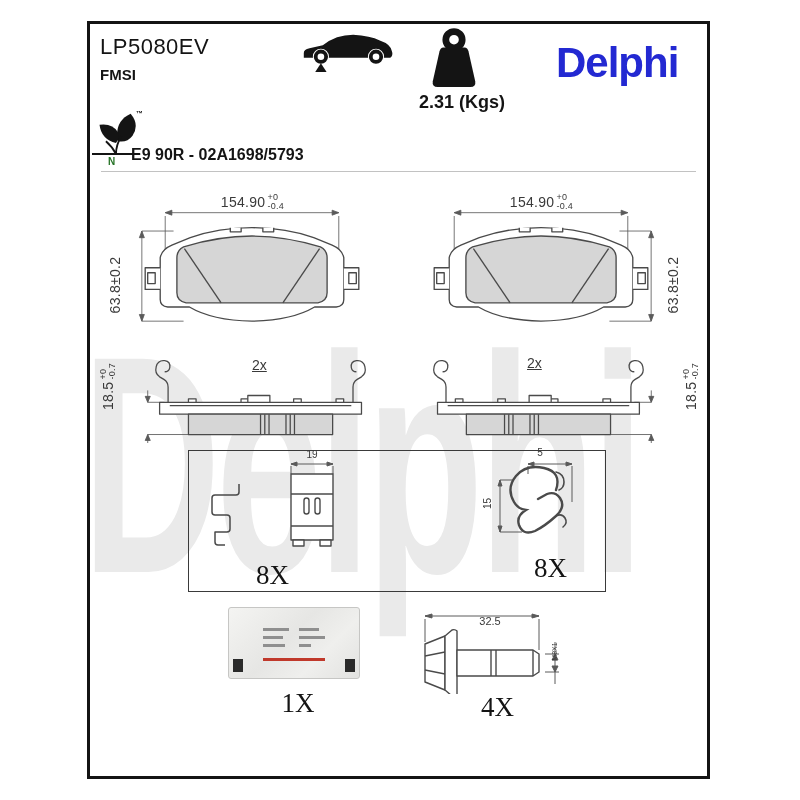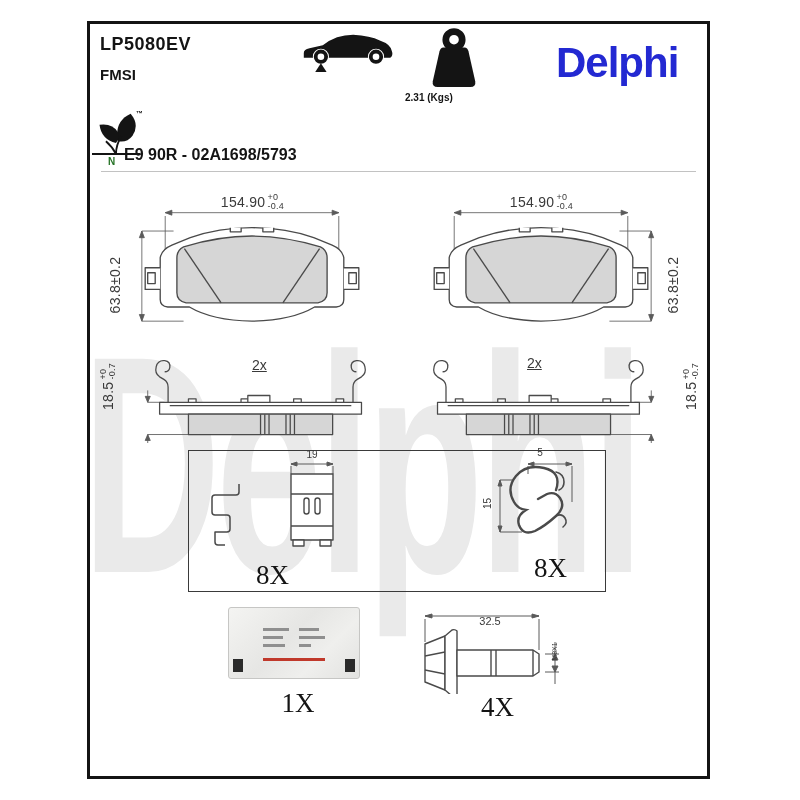--- a/index.html
+++ b/index.html
@@ -6,26 +6,26 @@
   .stage{position:relative;width:800px;height:800px;background:#fff;overflow:hidden;
          font-family:"Liberation Sans", sans-serif;color:#141414;}
   .abs{position:absolute;}
   
   .frame{left:87px;top:21px;width:623px;height:758px;border:3px solid #141414;box-sizing:border-box;background:#fff;}
   .frame-clip{left:90px;top:24px;width:617px;height:752px;overflow:hidden;z-index:0;}
   .watermark{position:absolute;left:-8px;top:286px;font-size:310px;font-weight:800;color:#eaeaea;
              letter-spacing:-8px;line-height:1;transform:scaleX(0.62);transform-origin:left top;white-space:nowrap;}
   .z1{z-index:1;}
   
-  .pn{font-size:18px;font-weight:bold;letter-spacing:.5px;}
+  .pn{font-size:22px;font-weight:normal;letter-spacing:.5px;}
   .fmsi{font-size:15px;font-weight:bold;}
   .wva{font-size:17px;font-weight:bold;}
   .approval{font-size:16px;font-weight:bold;}
   .brand{font-size:42px;font-weight:800;letter-spacing:-1px;line-height:1;}
-  .weightlbl{font-size:10px;font-weight:bold;text-align:left;}
+  .weightlbl{font-size:18px;font-weight:bold;text-align:right;}
   .tm{font-size:7px;font-weight:bold;}
   .eco-n{font-size:10px;font-weight:bold;color:#267326;}
   .divider{height:1px;background:#c2c2c2;}
   
   .dim{font-size:14px;color:#3a3a3a;letter-spacing:.3px;white-space:nowrap;}
   .hlabel{display:flex;justify-content:center;align-items:center;}
   .tol{display:inline-flex;flex-direction:column;font-size:9px;line-height:1.05;margin-left:2px;vertical-align:middle;}
   .tol i{font-style:normal;}
   .vlabel{display:flex;justify-content:center;align-items:center;transform:rotate(-90deg);transform-origin:center;}
   .qty2x{font-size:14px;color:#3a3a3a;text-decoration:underline;}
@@ -78,21 +78,21 @@
   <div class="abs z1 brand" style="left:556px;top:42px;color:#2329d2;">Delphi</div>
 
   <svg class="abs z1" style="left:94px;top:110px;" width="44" height="46" viewBox="0 0 48 50">
     <path d="M26,34 Q22,12 40,4 Q50,16 42,28 Q36,36 26,34 Z" fill="#141414"></path>
     <path d="M24,36 Q8,32 6,16 Q20,14 26,24 Q29,30 24,36 Z" fill="#141414"></path>
     <path d="M24,48 Q24,38 30,28 M24,48 Q20,40 13,34" fill="none" stroke="#141414" stroke-width="2"></path>
   </svg>
   <div class="abs z1 tm" style="left:136px;top:110px;">™</div>
   <div class="abs z1" style="left:92px;top:153px;width:48px;height:2px;background:#141414;"></div>
   <div class="abs z1 eco-n" style="left:108px;top:156px;">N</div>
-  <div class="abs z1 approval" style="left:124px;top:146px;">E9 90R - 02A1698/5793</div>
+  <div class="abs z1 approval" style="left:131px;top:146px;">E9 90R - 02A1698/5793</div>
 
   <div class="abs z1 divider" style="left:101px;top:171px;width:595px;"></div>
 
   <div class="abs z1 dim hlabel" style="left:180px;top:193px;width:145px;">
     <span>154.90</span>
     <span class="tol">
         <i>+0</i>
         <i>-0.4</i>
       </span>
   </div>

